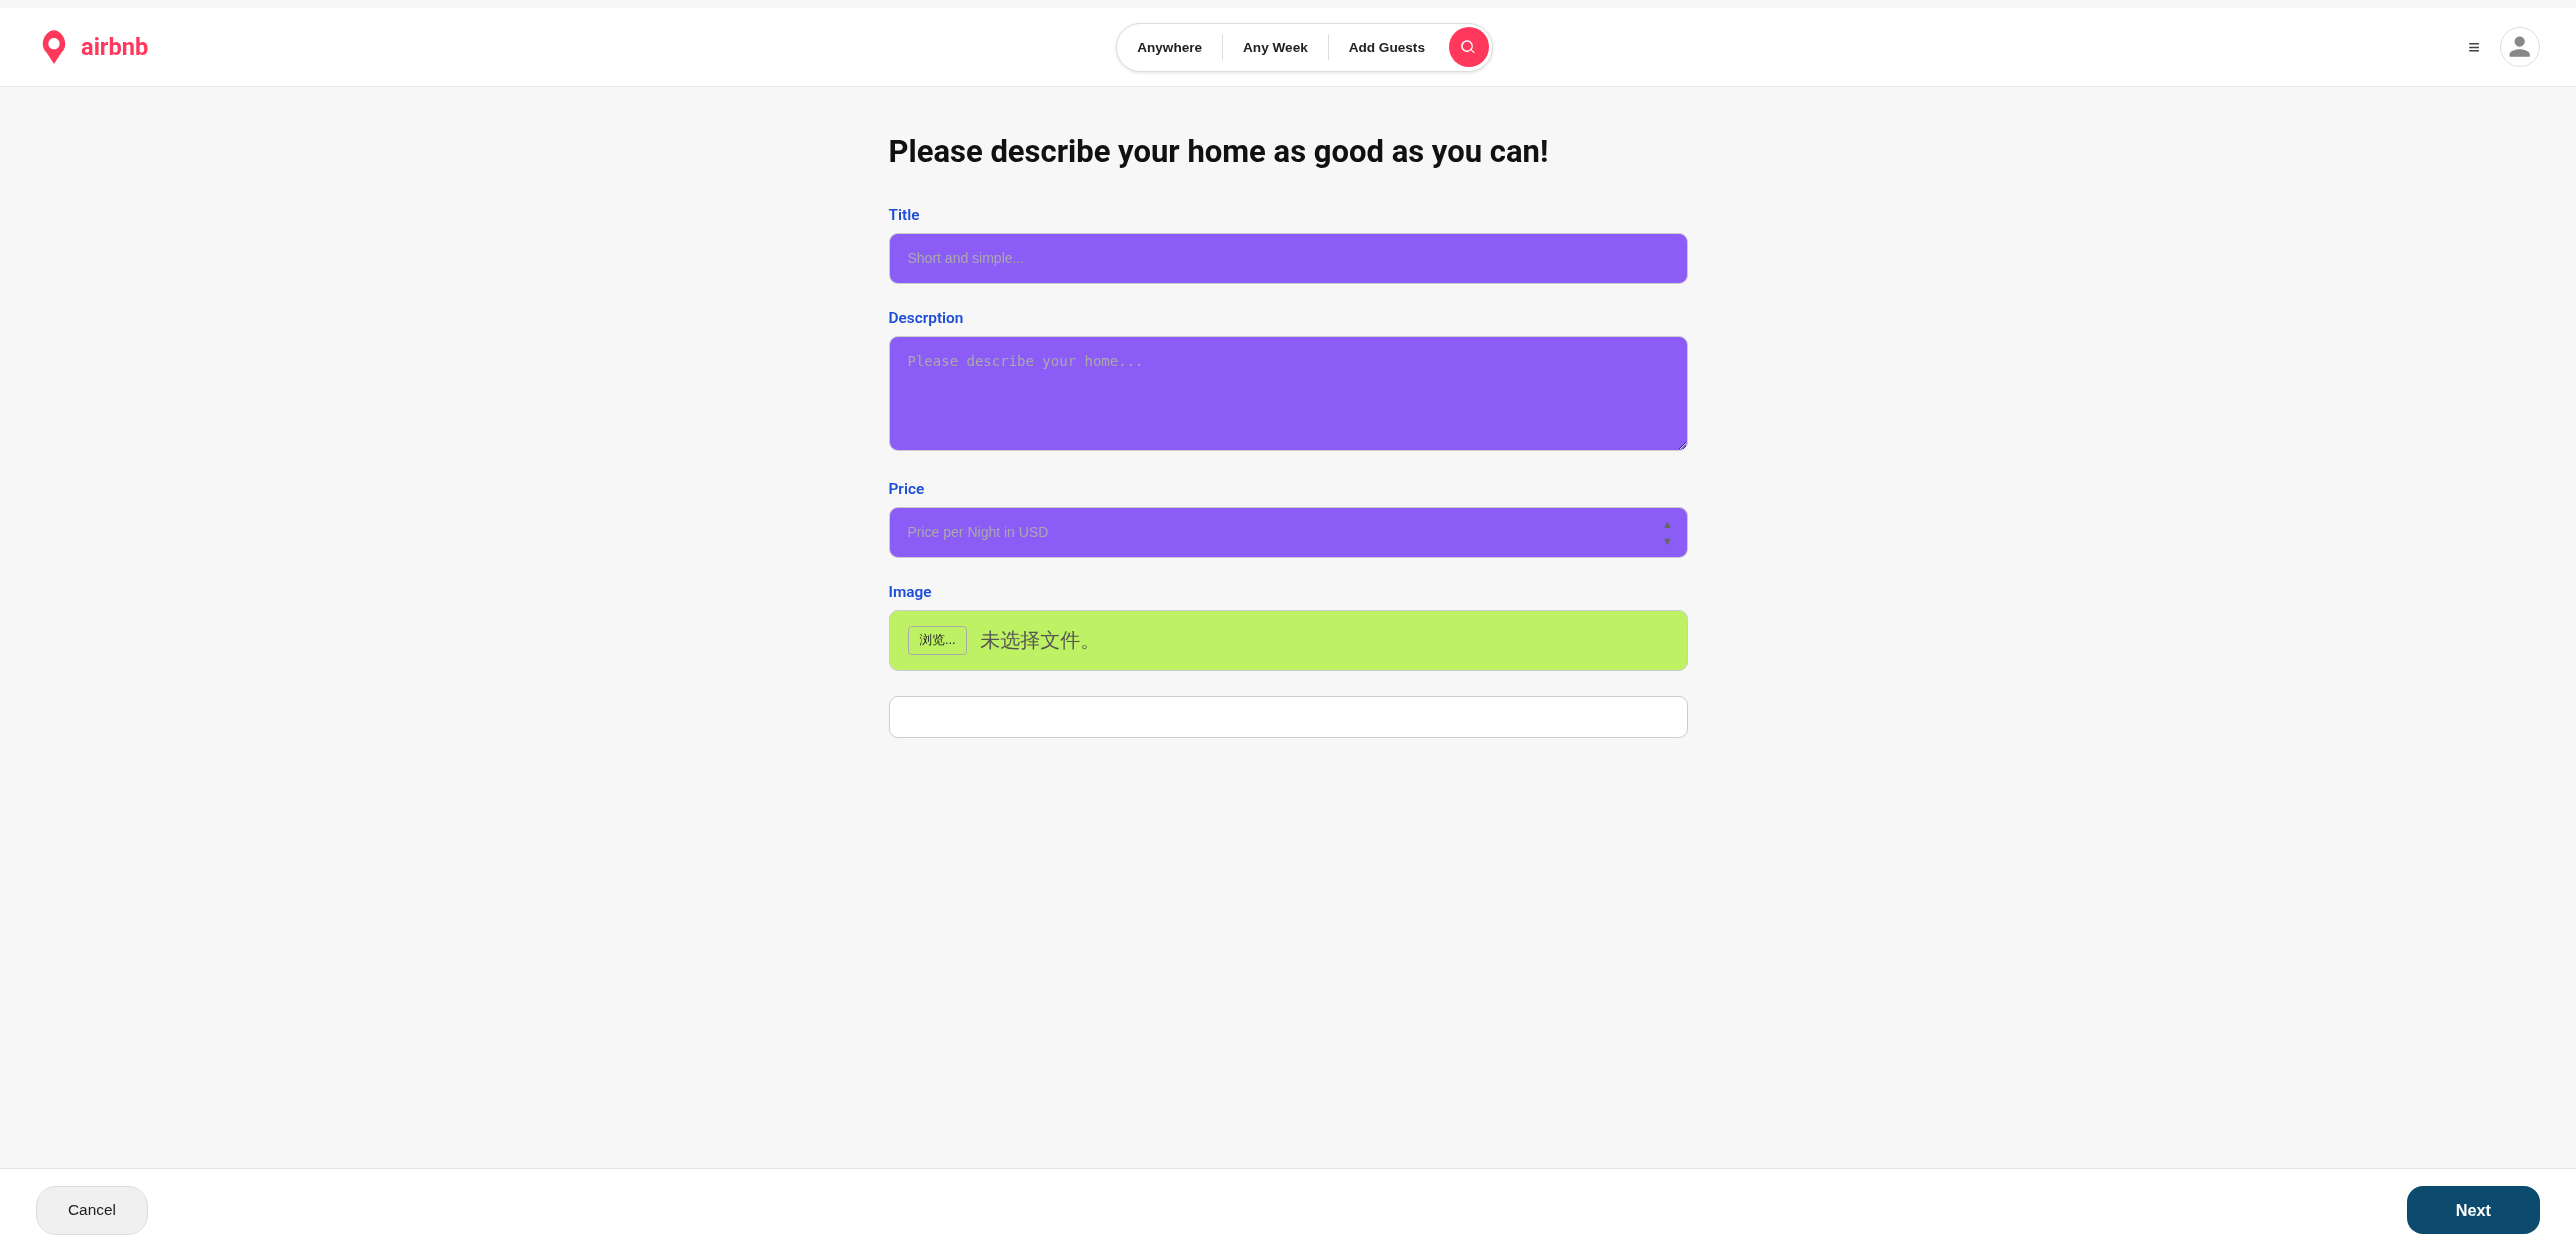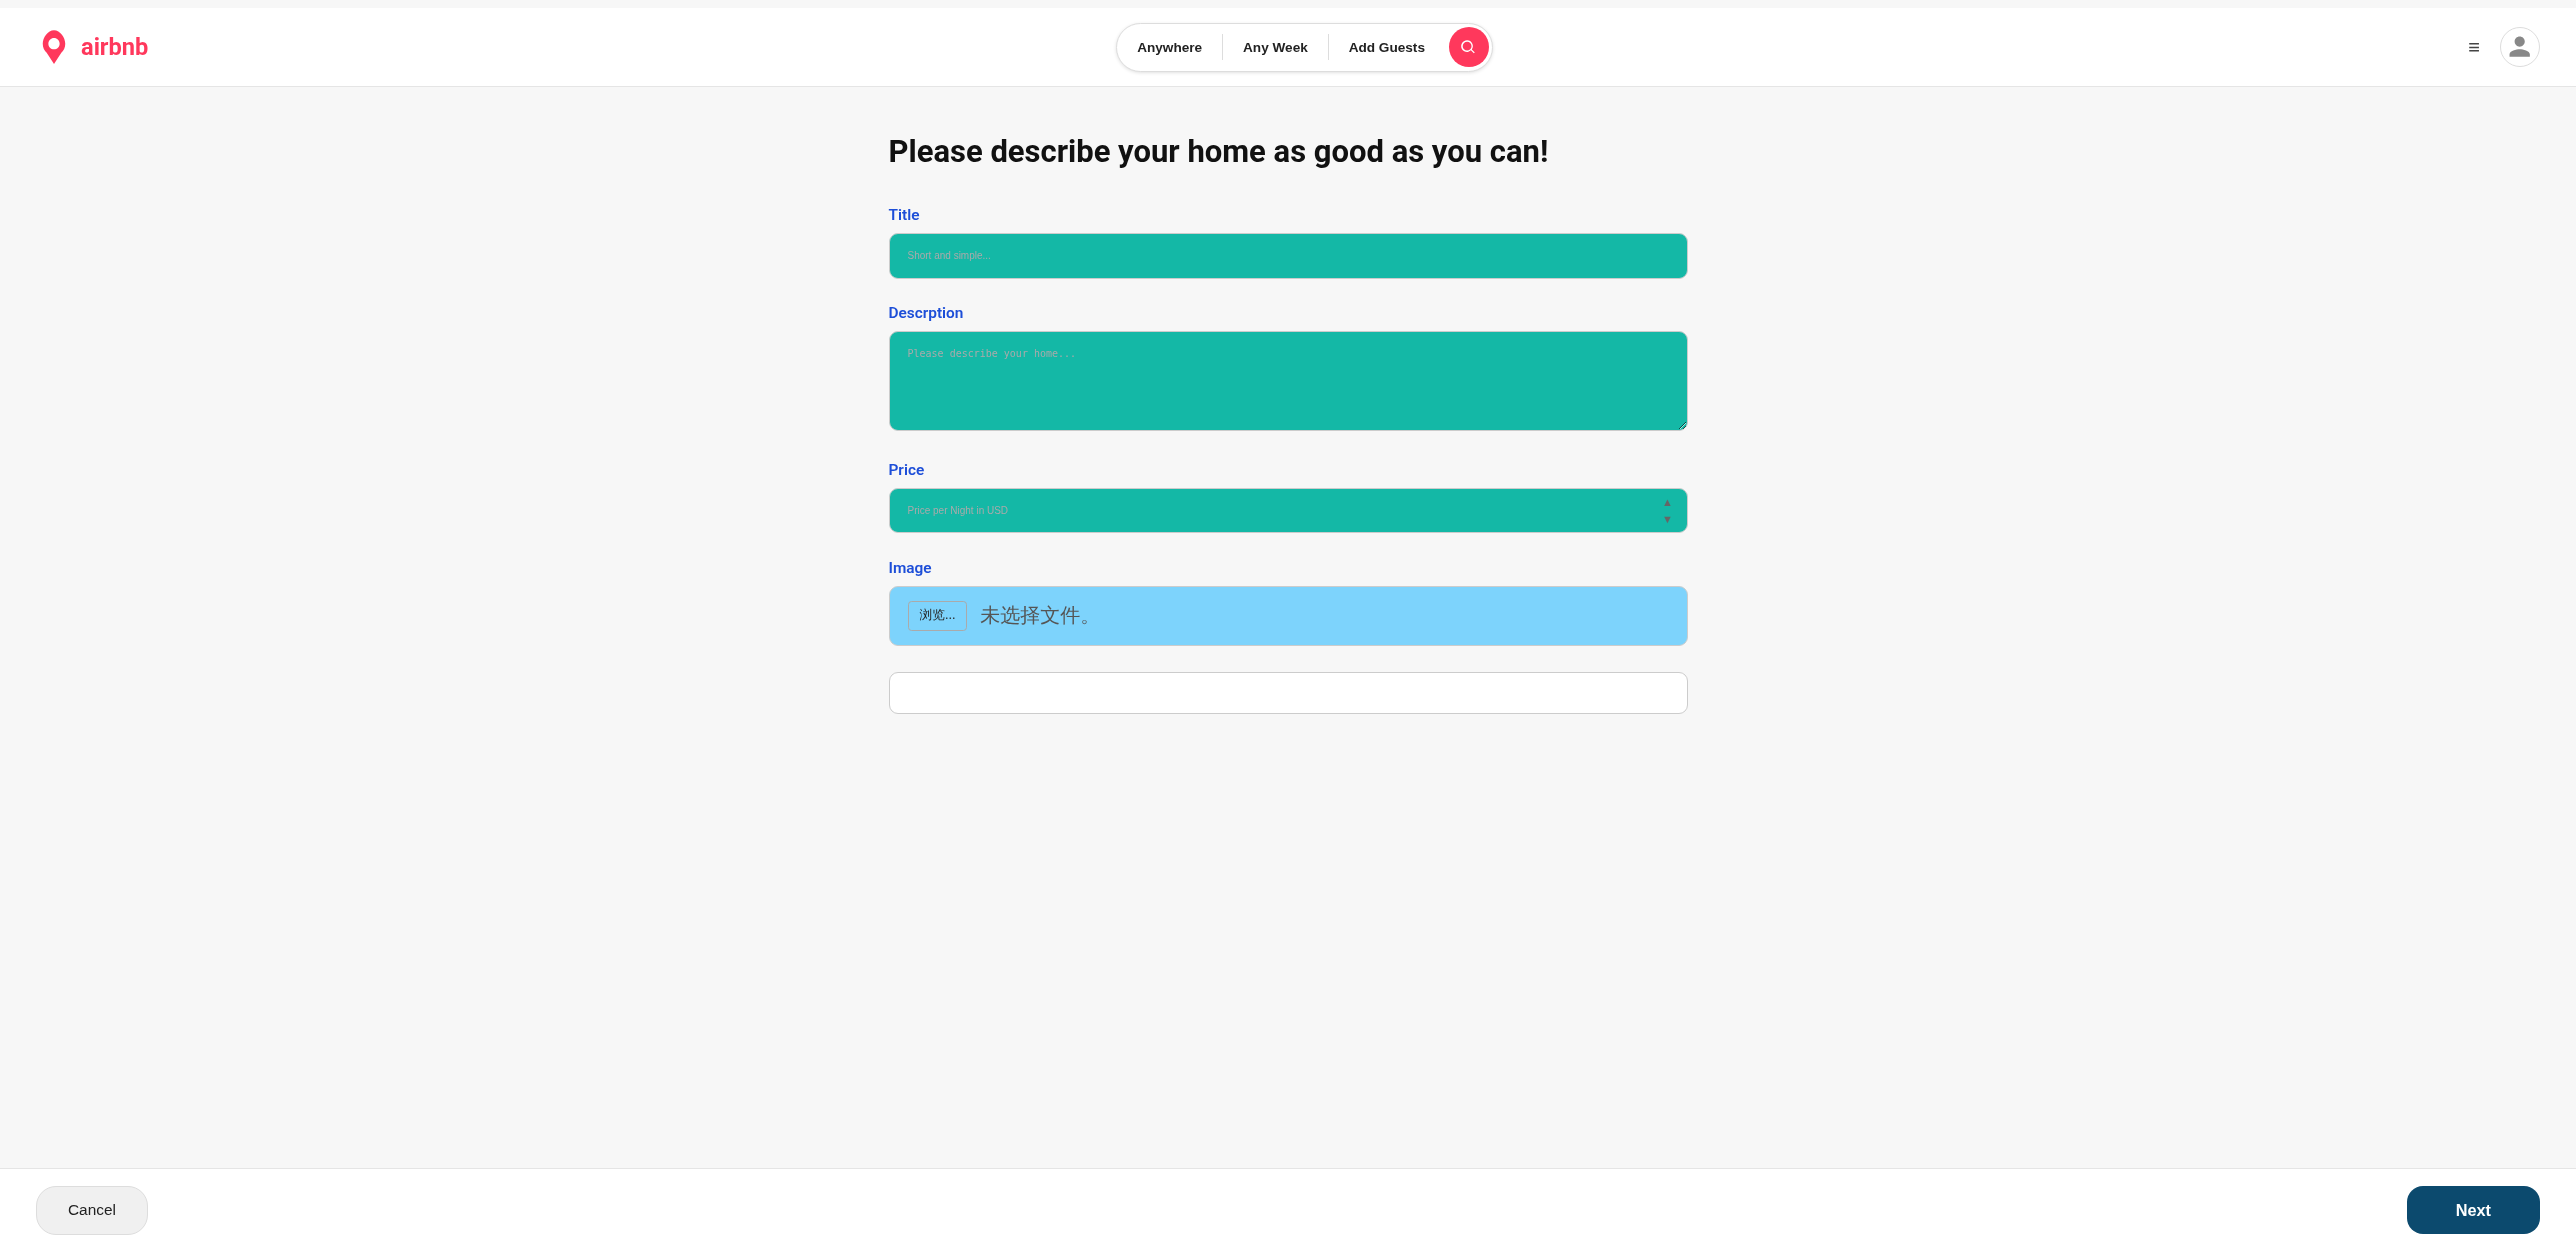--- a/index.html
+++ b/index.html
@@ -143,23 +143,23 @@
       color: #1d4ed8;
       margin-bottom: 9px;
       display: block;
     }
 
     .form-input {
       width: 100%;
       padding: 16.3px 18px;
       border: 0.9px solid #ccc;
       border-radius: 9px;
-      font-size: 10px;
-      color: #222;
-      background: #14b8a6;
+      font-size: 14px;
+      color: #222;
+      background: #8b5cf6;
       outline: none;
       transition: border-color 0.2s;
     }
 
     .form-input::placeholder {
       color: #aaa;
     }
 
     textarea.form-input {
       resize: vertical;
@@ -192,21 +192,21 @@
       font-size: 11px;
       color: #666;
       line-height: 1;
       padding: 1.8px 3.6px;
     }
 
     .file-input-wrapper {
       width: 100%;
       border: 0.9px solid #ccc;
       border-radius: 9px;
-      background: #7dd3fc;
+      background: #bef264;
       padding: 14.5px 18px;
       display: flex;
       align-items: center;
       gap: 12.7px;
     }
 
     .file-browse-btn {
       background: none;
       border: 0.9px solid #aaa;
       border-radius: 3.6px;

